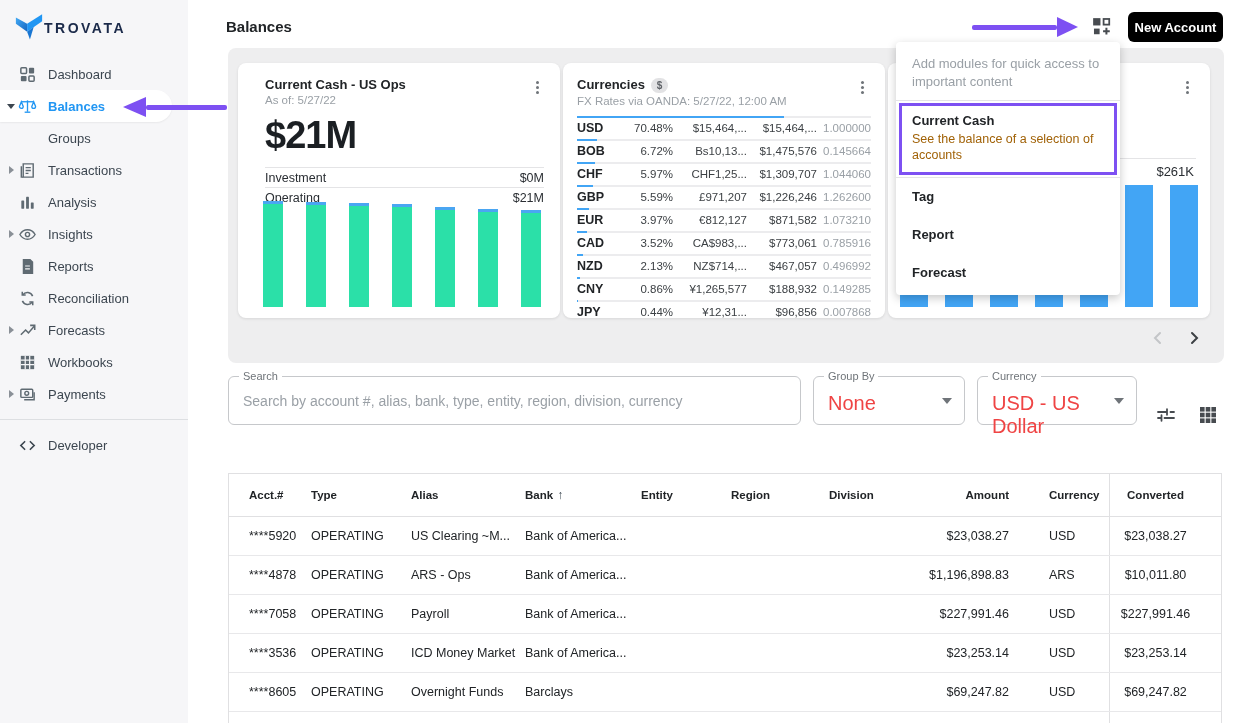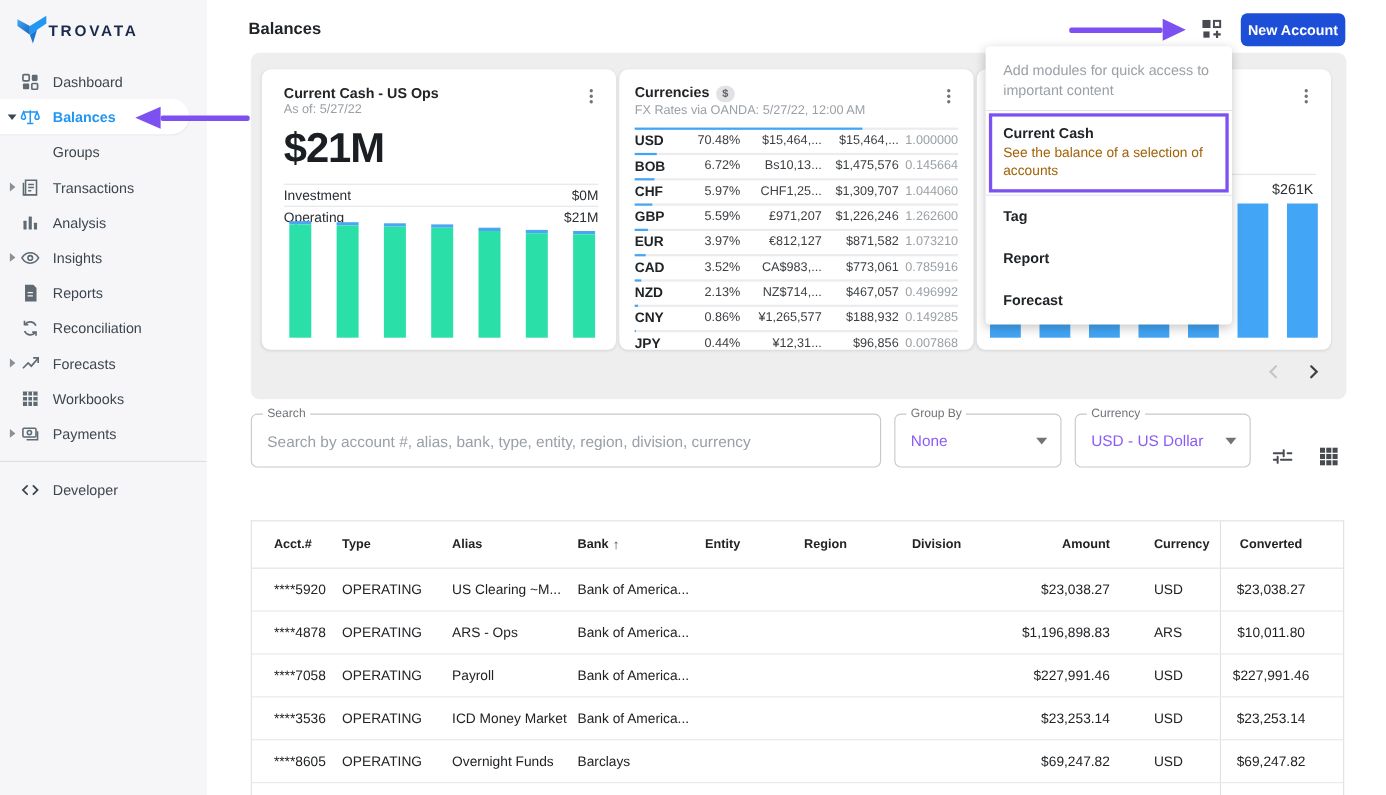--- a/index.html
+++ b/index.html
@@ -19,41 +19,41 @@
   .caret-d { width:0; height:0; border-left:4px solid transparent; border-right:4px solid transparent; border-top:5px solid #3c4650; }
   .nav-ic { position:absolute; left:17px; width:20px; height:20px; display:flex; align-items:center; justify-content:center; }
   .nav-label { margin-left:48px; font-size:13px; color:#3c4650; white-space:nowrap; }
   .nav-item.active .nav-label { color:#2196f3; font-weight:700; }
   .nav-div { border-top:1px solid #dddfe2; margin:9px 0 9px 0; }
 
   
   .main { position:absolute; left:188px; top:0; width:1072px; height:723px; }
   .page-title { position:absolute; left:38px; top:18px; font-size:15px; font-weight:700; color:#212427; }
 
-  .new-account { position:absolute; left:940px; top:12px; width:95px; height:30px; background:#1d4ed8; color:#fff;
+  .new-account { position:absolute; left:940px; top:12px; width:95px; height:30px; background:#000000; color:#fff;
     border:none; border-radius:6px; font-size:13px; font-weight:700; font-family:inherit; cursor:pointer; }
   .modules-btn { position:absolute; left:900px; top:15px; width:26px; height:26px; background:none; border:none; padding:0; cursor:pointer; }
 
   .arrow { position:absolute; display:flex; align-items:center; z-index:60; }
   .arrow .shaft { height:5px; background:#7d50f2; border-radius:2px; }
   .arrow .head-r { width:0; height:0; border-top:10px solid transparent; border-bottom:10px solid transparent; border-left:21px solid #7d50f2; }
   .arrow .head-l { width:0; height:0; border-top:10px solid transparent; border-bottom:10px solid transparent; border-right:23px solid #7d50f2; }
   .arrow-top { left:784px; top:17px; }
   .arrow-side { left:123px; top:97px; }
 
   
   .panel { position:absolute; left:40px; top:48px; width:996px; height:315px; background:#eeeeef; border-radius:8px; }
   .card { position:absolute; top:15px; height:255px; background:#fff; border-radius:8px; box-shadow:0 1px 3px rgba(0,0,0,.10); }
   .kebab { position:absolute; right:16px; top:16px; width:14px; height:18px; display:flex; flex-direction:column; align-items:center; gap:2px; cursor:pointer; background:none; border:none; padding:2px; }
   .kebab i { width:3px; height:3px; border-radius:50%; background:#6f7479; }
 
   .card1 { left:10px; width:322px; }
   .card-title { font-size:13px; font-weight:700; color:#212427; }
   .card-sub { font-size:11.5px; color:#9aa0a6; margin-top:2px; }
-  .card1-in { padding:14px 16px 0 20px; }
+  .card1-in { padding:14px 16px 0 27px; }
   .big-val { font-size:38px; font-weight:700; color:#1b1f23; letter-spacing:-1px; margin-top:8px; }
   .split-row { display:flex; justify-content:space-between; align-items:center; height:20px; font-size:12.5px; color:#2a2e33; border-top:1px solid #e4e4e6; }
   .split-rows { margin-top:10px; }
   .bars1 { position:absolute; left:25px; right:19px; bottom:11px; height:106px; display:flex; justify-content:space-between; align-items:flex-end; }
   .bar1 { width:20px; display:flex; flex-direction:column; }
   .bar1-cap { height:3px; background:#4aa6f2; }
   .bar1-body { flex:1; background:#2be0a8; }
 
   .card2 { left:335px; width:322px; overflow:hidden; }
   .card2-in { padding:12px 14px 0 14px; }
@@ -88,21 +88,21 @@
 
   
   .field { position:absolute; top:376px; height:49px; border:1px solid #c6c8cb; border-radius:6px; background:#fff; }
   .field-label { position:absolute; top:-7px; left:10px; background:#fff; padding:0 4px; font-size:11px; color:#6f7479; }
   .search-field { left:40px; width:573px; }
   .search-field input { width:100%; height:100%; border:none; outline:none; background:transparent; padding:0 14px; font-size:14px; color:#212427; font-family:inherit; }
   .search-field input::placeholder { color:#9aa0a6; }
   .select-field { cursor:pointer; }
   .groupby-field { left:625px; width:152px; }
   .currency-field { left:789px; width:160px; }
-  .select-val { position:absolute; left:14px; top:15px; font-size:14px; color:#8b5cf6; }
+  .select-val { position:absolute; left:14px; top:15px; font-size:20px; color:#ef4444; }
   .select-caret { position:absolute; right:12px; top:21px; width:0; height:0; border-left:5px solid transparent; border-right:5px solid transparent; border-top:6px solid #6f7479; }
   .icon-btn { position:absolute; top:403px; width:24px; height:24px; background:none; border:none; padding:0; cursor:pointer; }
   .tune-btn { left:966px; } .gridview-btn { left:1008px; }
 
   
   .acct-table { position:absolute; left:40px; top:473px; width:994px; height:250px; border:1px solid #e0e0e2; border-bottom:none; background:#fff; overflow:hidden; }
   .trow { display:grid; grid-template-columns:62px 100px 114px 116px 90px 98px 70px 110px 100px 1fr; padding:0 0 0 20px; align-items:stretch; }
   .thead { height:43px; border-bottom:1px solid #e0e0e2; }
   .tbody-row { height:39px; border-bottom:1px solid #e8e8ea; }
   .cell { display:flex; align-items:center; font-size:12.5px; color:#212427; white-space:nowrap; overflow:hidden; }

